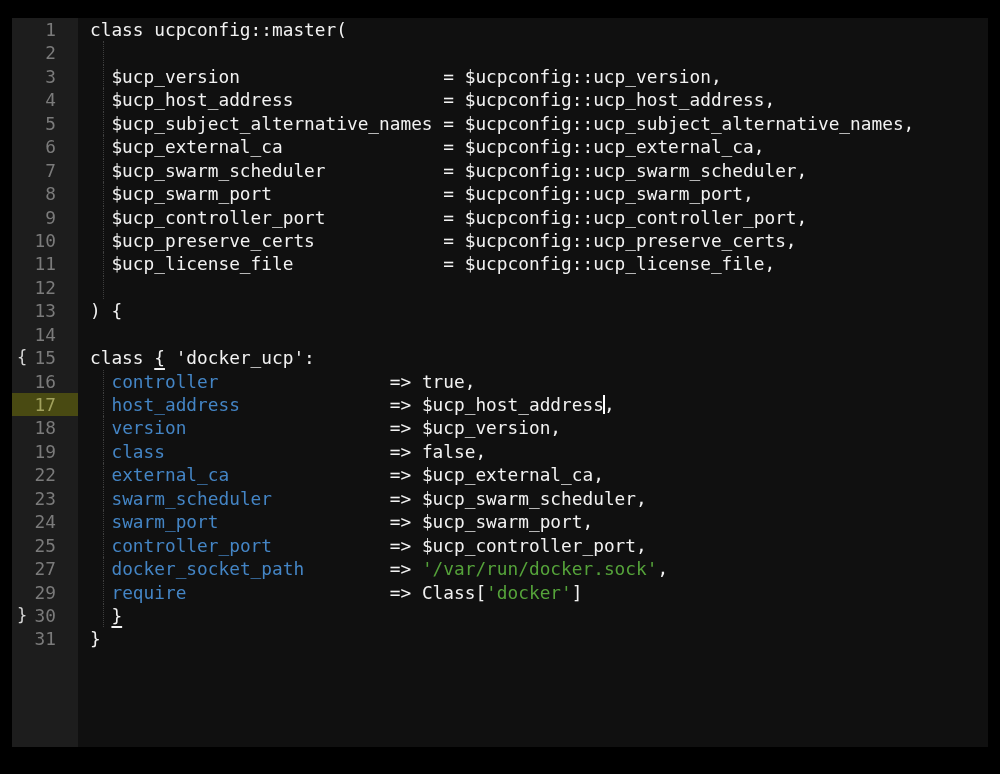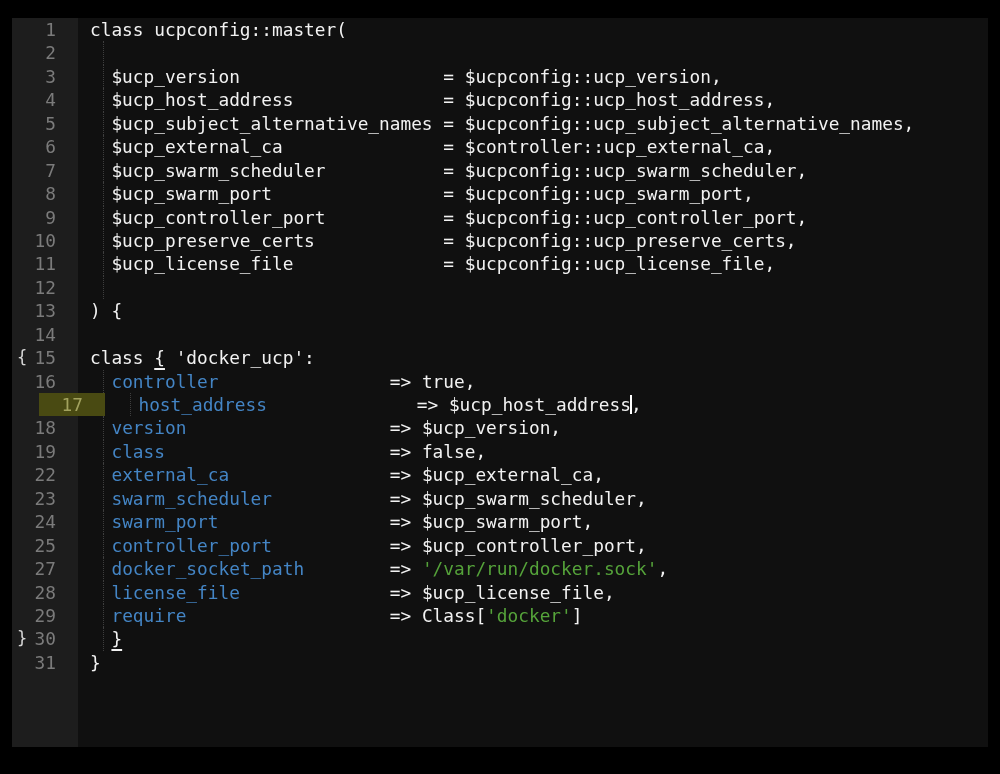--- a/index.html
+++ b/index.html
@@ -8,21 +8,21 @@
 
   .editor {
     position:absolute; left:12px; top:18px; width:976px; height:729px;
     background:linear-gradient(90deg,#1d1d1d 66px,#101010 66px);
   }
   .row { display:flex; height:23.45px; line-height:23.45px; font-size:17.8px; }
   .gutter {
     width:66px; flex:0 0 66px; display:flex; align-items:center;
     color:#7b7b7b;
   }
-  .gutter.hl { background:#494a12;margin-left:27px; }
+  .gutter.hl { background:#494a12; }
   .gutter.hl .num { color:#a2a25e; }
   .fold { width:14px; padding-left:5px; color:#d5d5d5; font-size:17px; }
   .num { width:30px; text-align:right; }
   .code {
     position:relative; flex:1; white-space:pre; color:#f2f2f2;
     padding-left:12px;
   }
   .code.guide::before {
     content:""; position:absolute; left:25px; top:0; bottom:0;
     border-left:1px dotted #3e3e3e;
@@ -73,21 +73,21 @@
           <span class="fold"></span>
           <span class="num">5</span>
         </div>
         <div class="code guide"><span class="p">  $ucp_subject_alternative_names = $ucpconfig::ucp_subject_alternative_names,</span></div>
       </div>
       <div class="row">
         <div class="gutter">
           <span class="fold"></span>
           <span class="num">6</span>
         </div>
-        <div class="code guide"><span class="p">  $ucp_external_ca               = $controller::ucp_external_ca,</span></div>
+        <div class="code guide"><span class="p">  $ucp_external_ca               = $ucpconfig::ucp_external_ca,</span></div>
       </div>
       <div class="row">
         <div class="gutter">
           <span class="fold"></span>
           <span class="num">7</span>
         </div>
         <div class="code guide"><span class="p">  $ucp_swarm_scheduler           = $ucpconfig::ucp_swarm_scheduler,</span></div>
       </div>
       <div class="row">
         <div class="gutter">
@@ -200,27 +200,20 @@
           <span class="num">25</span>
         </div>
         <div class="code guide"><span class="p">  </span><span class="k">controller_port</span><span class="p">           =&gt; </span><span class="p">$ucp_controller_port,</span></div>
       </div>
       <div class="row">
         <div class="gutter">
           <span class="fold"></span>
           <span class="num">27</span>
         </div>
         <div class="code guide"><span class="p">  </span><span class="k">docker_socket_path</span><span class="p">        =&gt; </span><span class="s">'/var/run/docker.sock'</span><span class="p">,</span></div>
-      </div>
-      <div class="row">
-        <div class="gutter">
-          <span class="fold"></span>
-          <span class="num">28</span>
-        </div>
-        <div class="code guide"><span class="p">  </span><span class="k">license_file</span><span class="p">              =&gt; </span><span class="p">$ucp_license_file,</span></div>
       </div>
       <div class="row">
         <div class="gutter">
           <span class="fold"></span>
           <span class="num">29</span>
         </div>
         <div class="code guide"><span class="p">  </span><span class="k">require</span><span class="p">                   =&gt; </span><span class="p">Class[</span><span class="s">'docker'</span><span class="p">]</span></div>
       </div>
       <div class="row">
         <div class="gutter">

